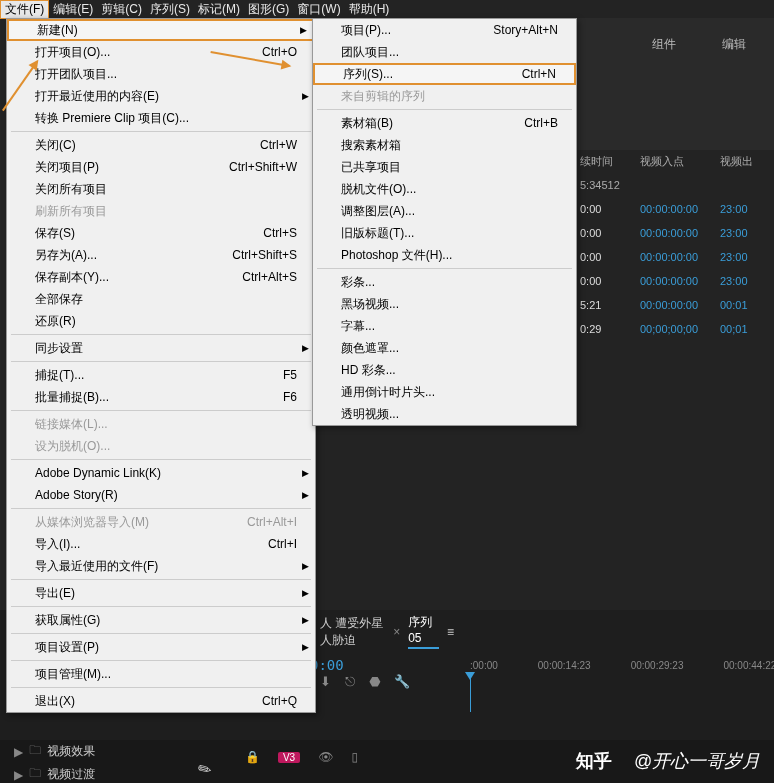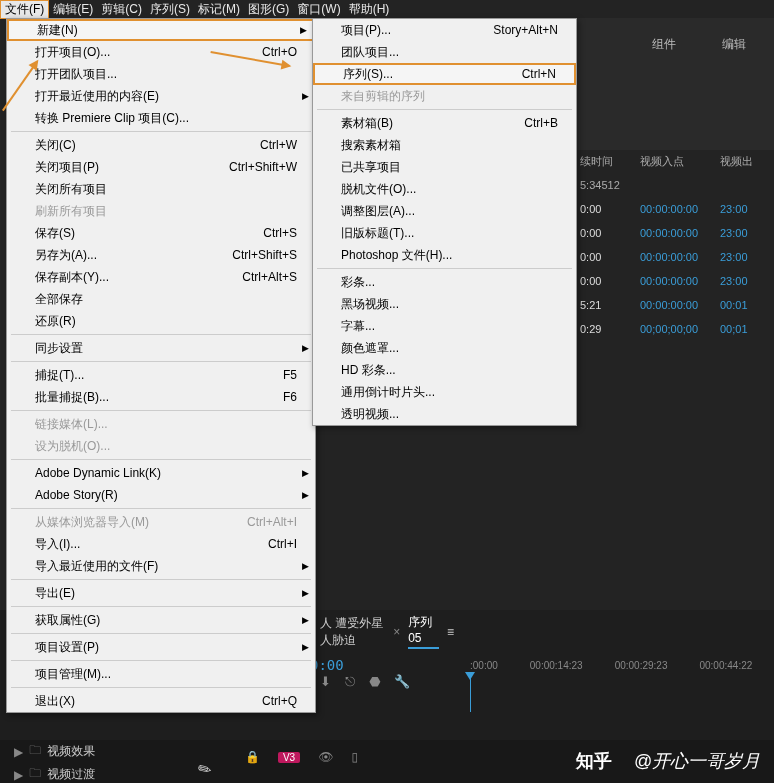--- a/index.html
+++ b/index.html
@@ -33,21 +33,21 @@
 .table-row { display: flex; font-size: 11px; padding: 6px 0; }
 .td1 { width: 60px; color: #ddd; } .td2 { width: 80px; color: #3a9dd8; } .td3 { width: 50px; color: #3a9dd8; }
 .row0 { color: #aaa; }
 
 .lower-panel { position: absolute; left: 0; top: 610px; right: 0; bottom: 0; background: #1e1e1e; }
 .tab-row { display: flex; align-items: center; padding: 4px 320px; gap: 8px; color: #ccc; font-size: 12px; }
 .tab-row .active-tab { color: #fff; border-bottom: 2px solid #3a9dd8; padding-bottom: 2px; }
 .tab-row .close-x { color: #888; margin-left: -10px; cursor: pointer; }
 .timecode-area { display: flex; align-items: center; padding: 4px 310px; gap: 20px; }
 .timecode-blue { color: #3a9dd8; font-size: 14px; font-family: monospace; }
-.timeline-ruler { position: absolute; left: 470px; top: 50px; right: 0; display: flex; gap: 32px; font-size: 10px; color: #888; }
+.timeline-ruler { position: absolute; left: 470px; top: 50px; right: 0; display: flex; gap: 40px; font-size: 10px; color: #888; }
 .timeline-ruler span { white-space: nowrap; }
 .playhead { position: absolute; left: 470px; top: 62px; width: 1px; height: 40px; background: #3a9dd8; }
 .playhead::before { content: ""; position: absolute; left: -5px; top: 0; border-top: 8px solid #3a9dd8; border-left: 5px solid transparent; border-right: 5px solid transparent; }
 
 .tool-icons { position: absolute; left: 320px; top: 64px; display: flex; gap: 14px; color: #888; font-size: 13px; }
 .tool-icons span { cursor: pointer; }
 
 .bottom-panel { position: absolute; left: 0; top: 740px; right: 0; height: 43px; background: #181818; }
 .folder-item { display: flex; align-items: center; gap: 6px; padding: 1px 14px; color: #ccc; font-size: 12px; }
 .folder-icon { color: #888; }

